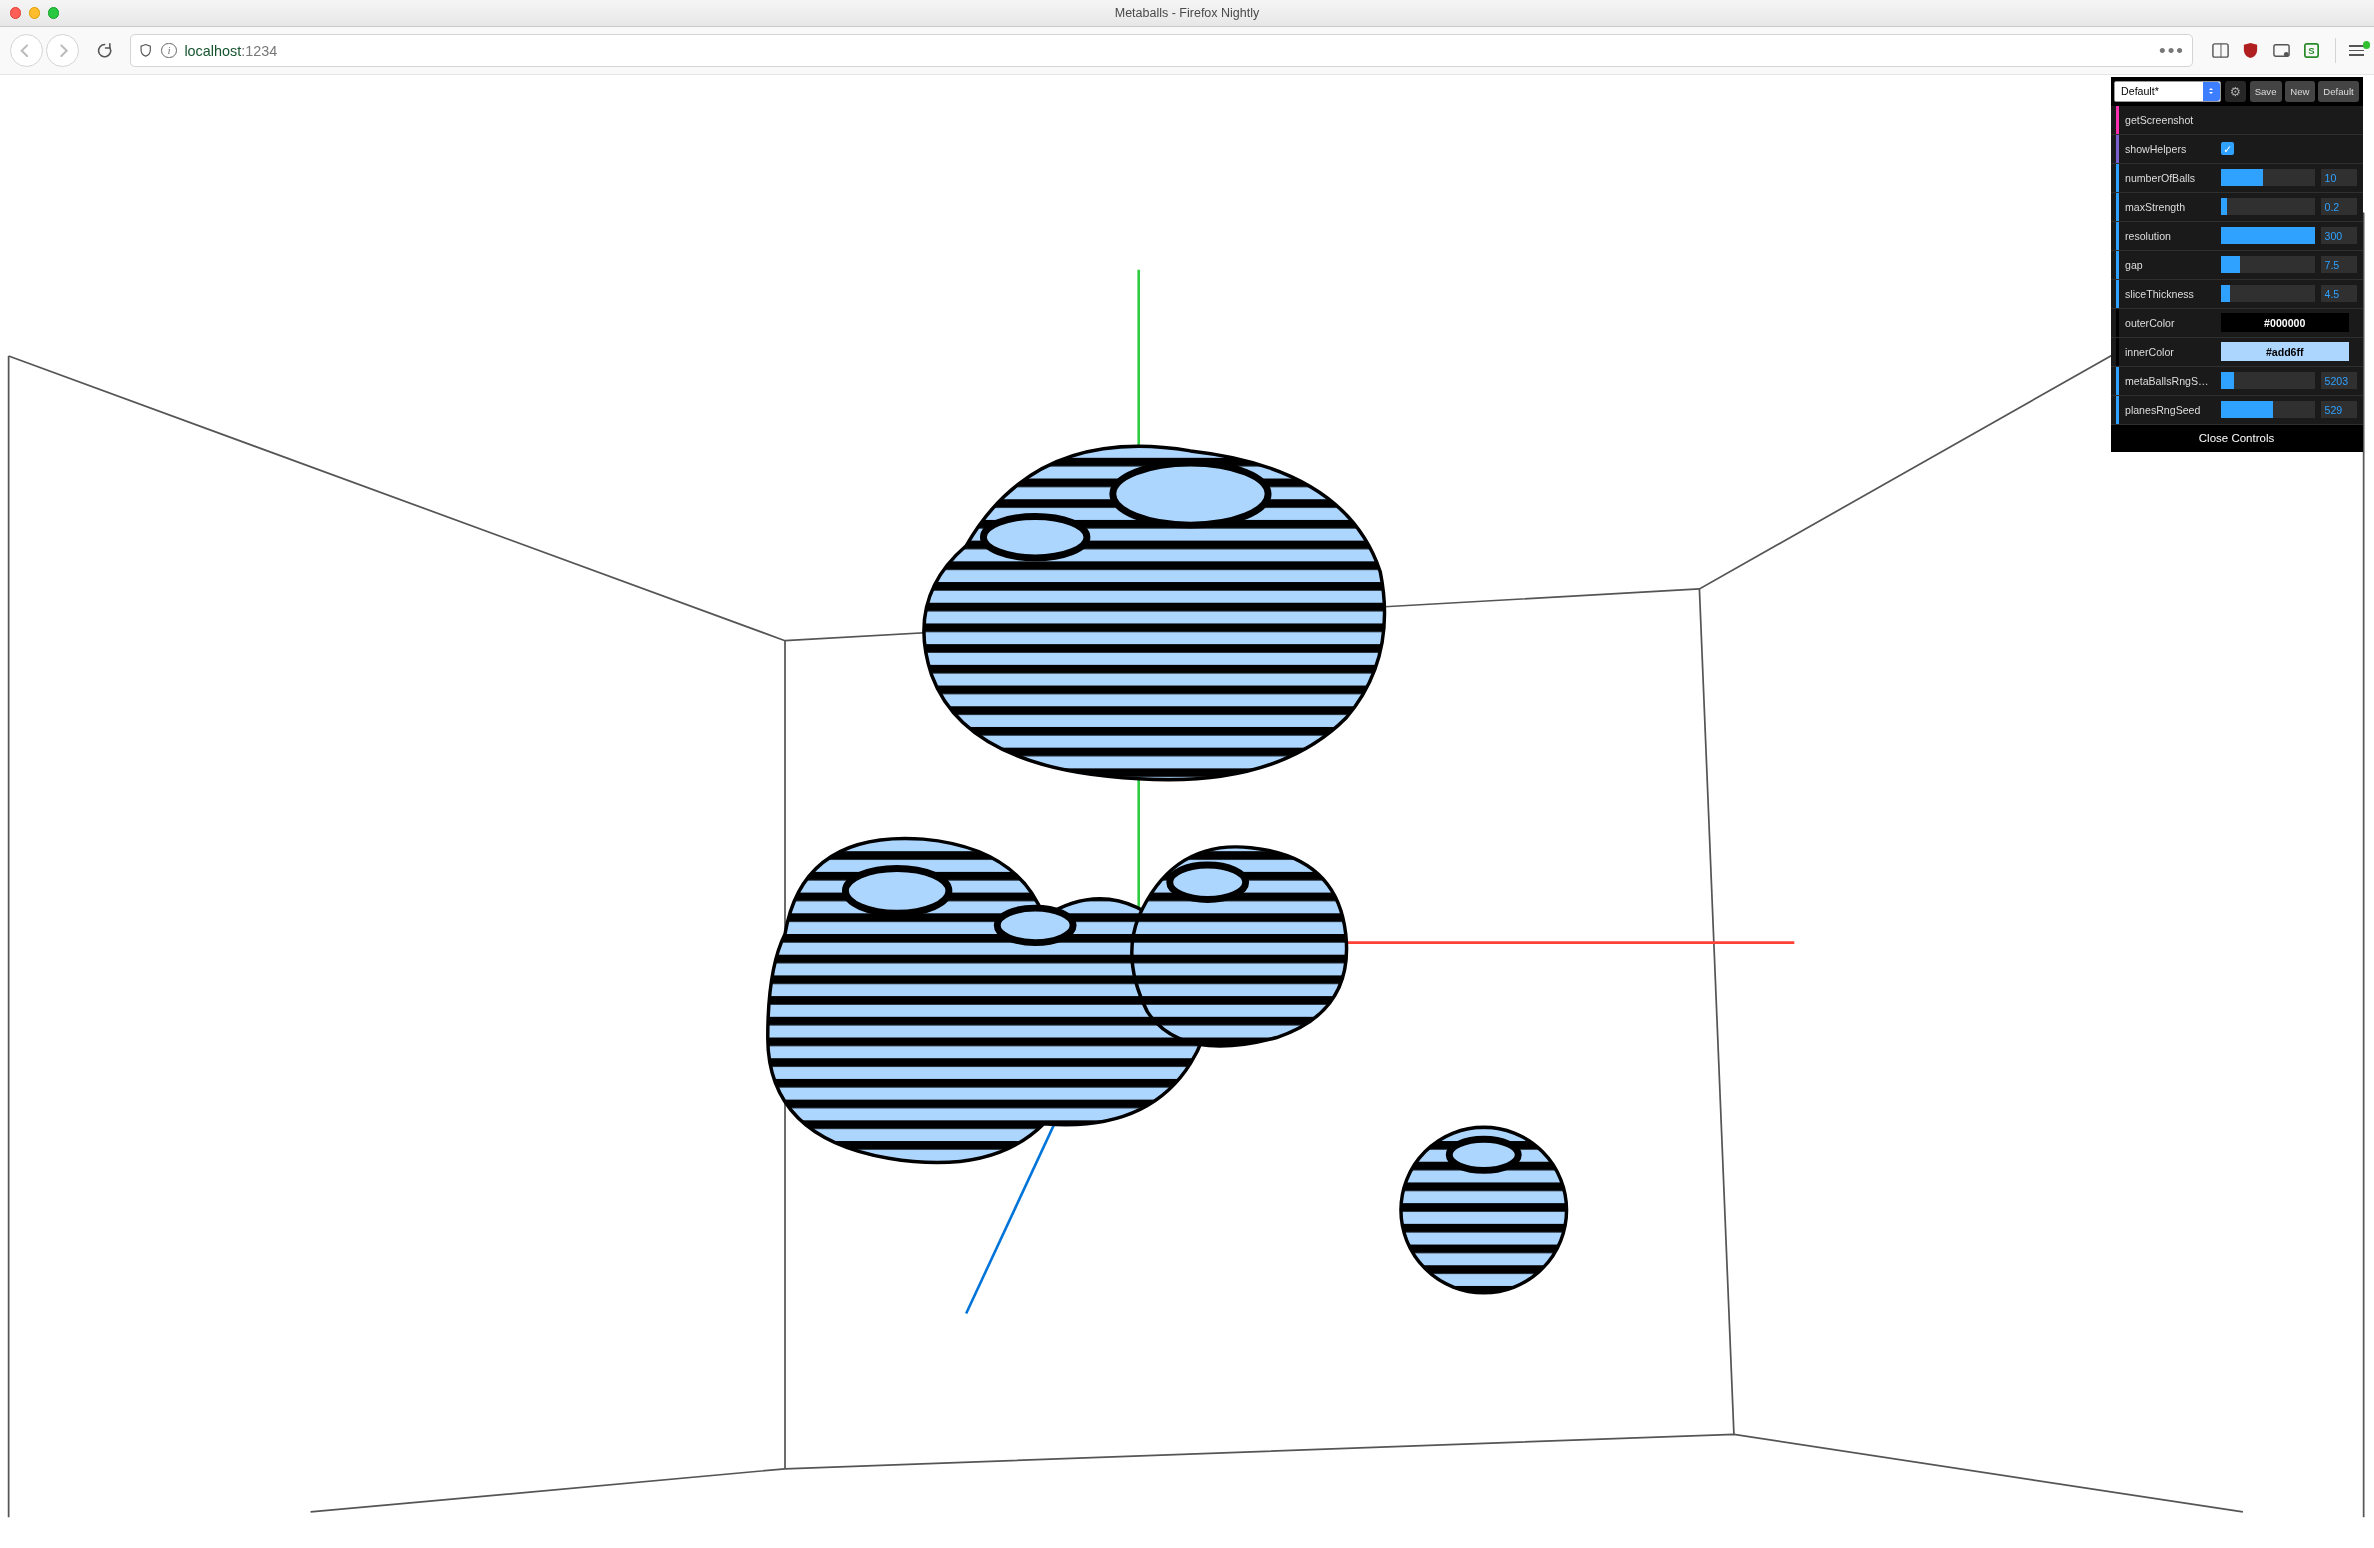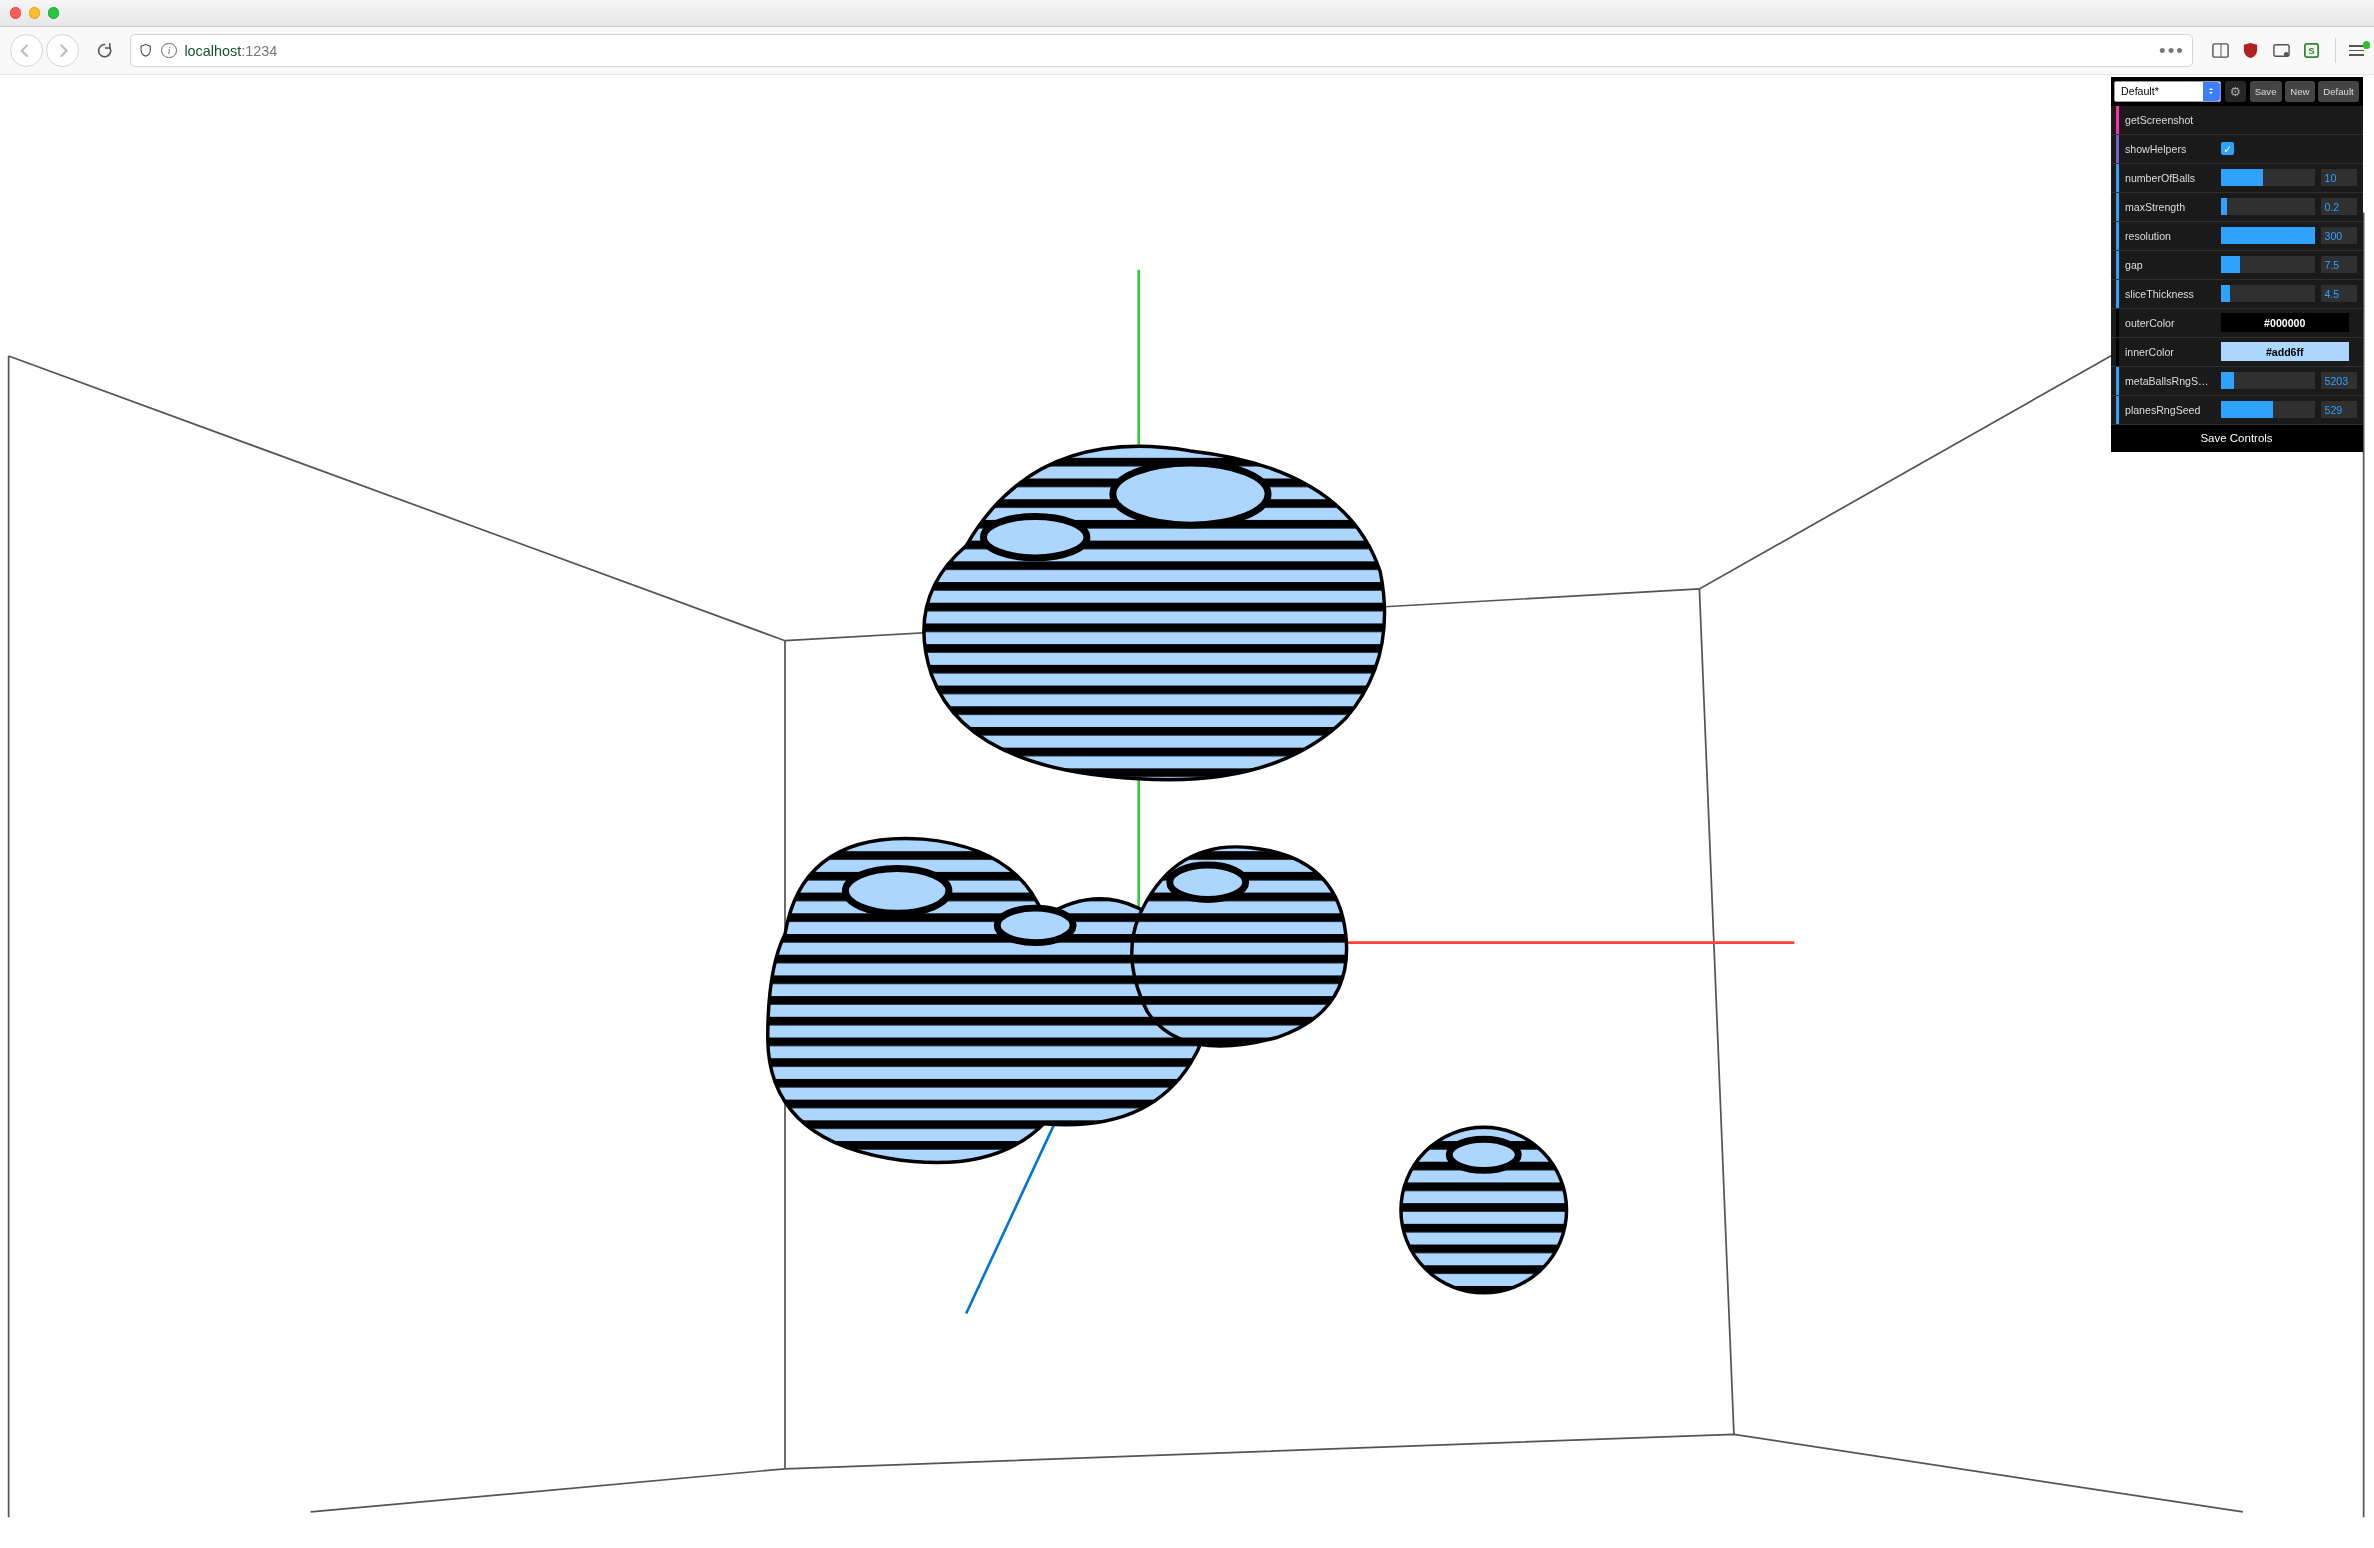--- a/index.html
+++ b/index.html
@@ -74,20 +74,21 @@
 </style>
 </head>
 <body>
 
 <div class="titlebar">
   <div class="traffic">
     <div class="tlight red"></div>
     <div class="tlight yellow"></div>
     <div class="tlight green"></div>
   </div>
+  <div class="title">Metaballs - Firefox Nightly</div>
 </div>
 
 <div class="toolbar">
   <div class="spacer-arrow">
     <div class="navbtn round disabled">
       <svg width="13.4" height="13.4" viewBox="0 0 10 10">
           <path d="M6 1 2 5l4 4" stroke="currentColor" stroke-width="1.5" fill="none" stroke-linecap="round"></path>
         </svg>
     </div>
     <div class="navbtn round disabled">
@@ -308,15 +309,15 @@
     <div class="stripe"></div>
     <div class="label">planesRngSeed</div>
     <div class="slider-wrap">
       <div class="slider">
           <div class="fill" style="width: 55%;"></div>
         </div>
       <div class="numbox">529</div>
     </div>
   </div>
 
-  <div class="closebar">Save Controls</div>
+  <div class="closebar">Close Controls</div>
 </div>
 
 
 </body></html>

